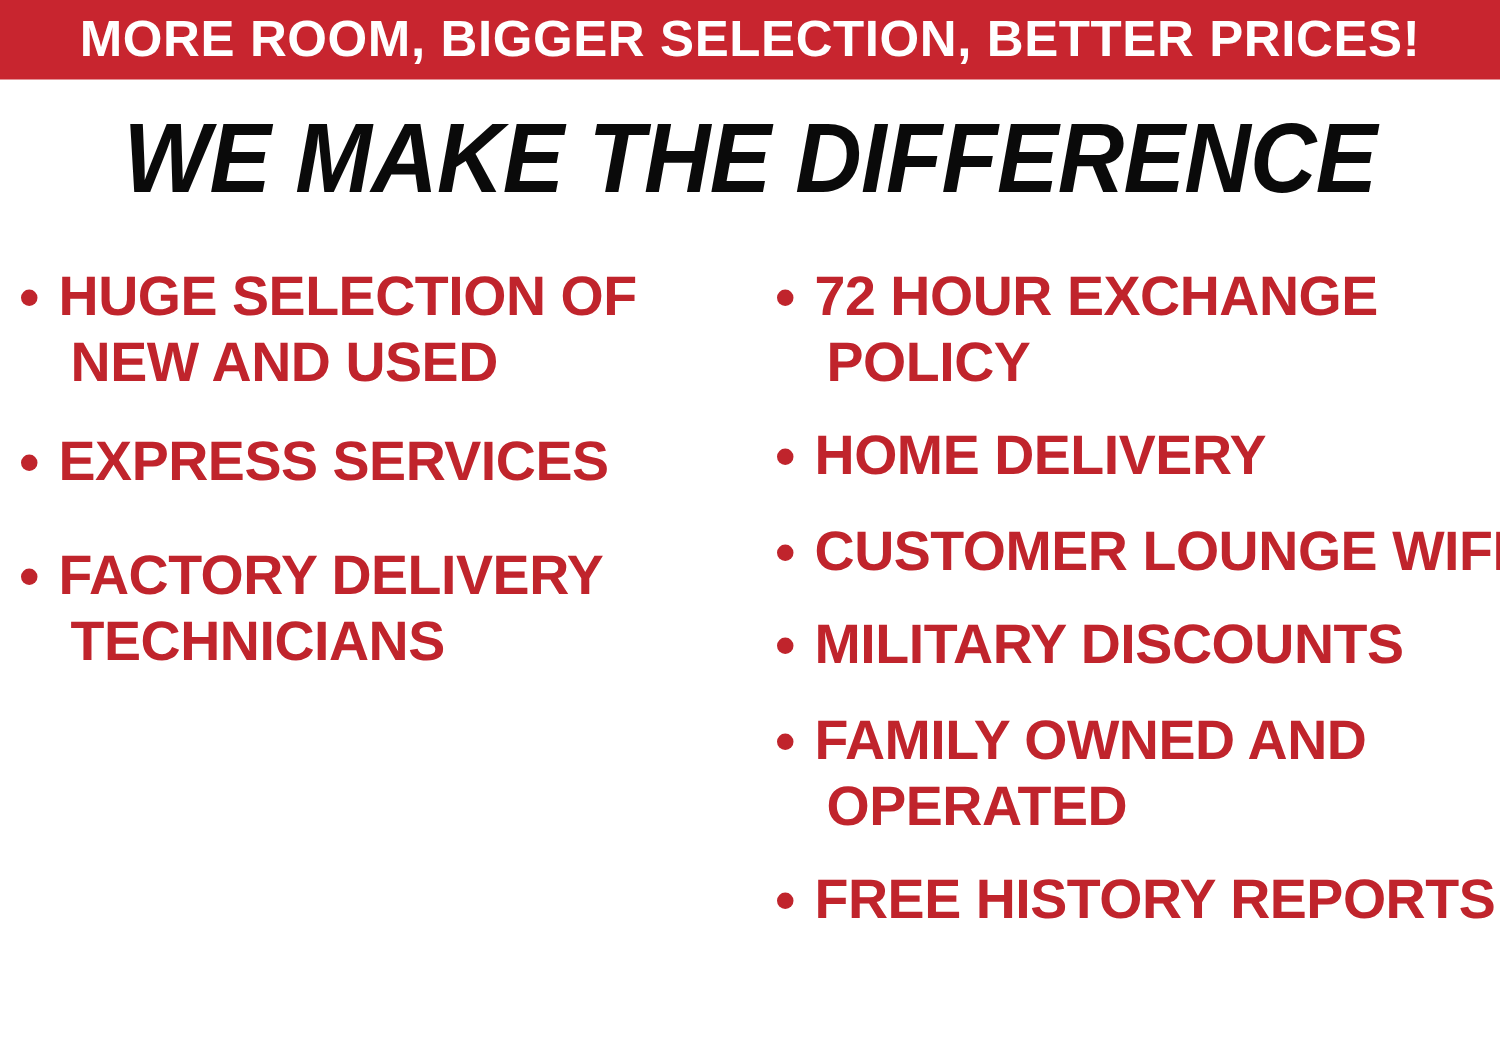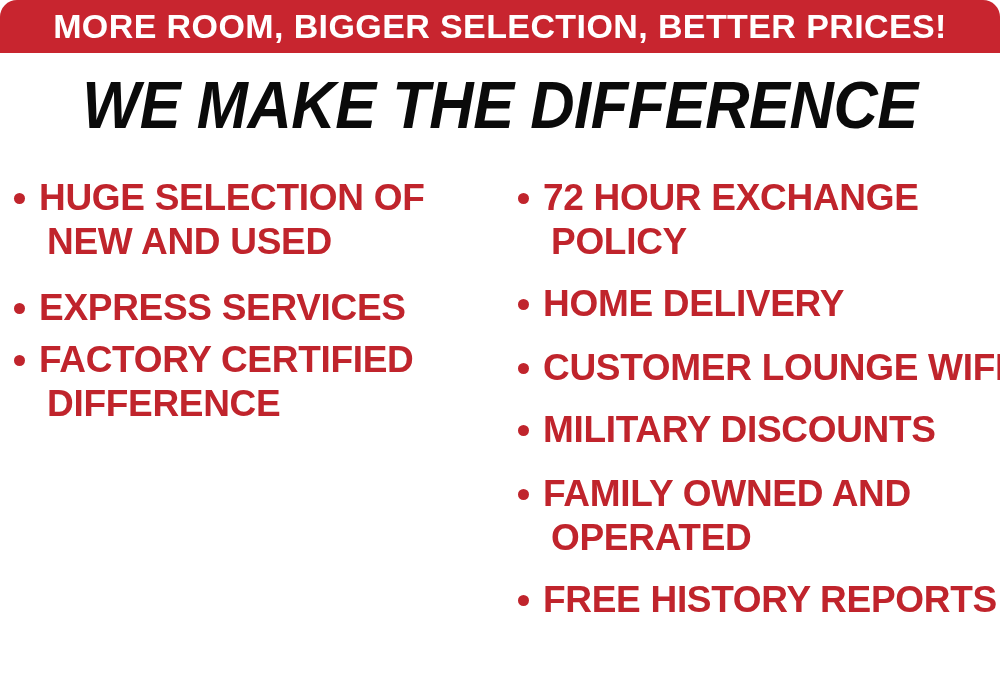--- a/index.html
+++ b/index.html
@@ -9,21 +9,20 @@
   }
   body {
     font-family: "Liberation Sans", sans-serif;
   }
   #ad {
     position: relative;
     width: 1000px;
     height: 694px;
     background: #ffffff;
     overflow: hidden;
-    border-radius: 17px;
   }
 
   
   .banner {
     position: absolute;
     left: 0;
     top: 0;
     width: 1000px;
     height: 53px;
     background: #c8252f;
@@ -105,21 +104,21 @@
   }
   .col-right .bullet-text {
     white-space: nowrap;
   }
   .col-right .bullet-item .bullet-text {
     white-space: normal;
   }
 
   
   .col-left  .bullet-item:nth-child(1) { margin-bottom: 22px; }
-  .col-left  .bullet-item:nth-child(2) { margin-bottom: 8px; }
+  .col-left  .bullet-item:nth-child(2) { margin-bottom: 32px; }
   .col-left  .bullet-item:nth-child(3) { margin-bottom: 22px; }
   .col-left  .bullet-item:nth-child(4) { margin-bottom: 22px; }
 
   .col-right .bullet-item:nth-child(1) { margin-bottom: 18px; }
   .col-right .bullet-item:nth-child(2) { margin-bottom: 20px; }
   .col-right .bullet-item:nth-child(3) { margin-bottom: 18px; }
   .col-right .bullet-item:nth-child(4) { margin-bottom: 20px; }
   .col-right .bullet-item:nth-child(5) { margin-bottom: 18px; }
 </style>
 </head>
@@ -139,21 +138,21 @@
       <div class="bullet-item">
         <span class="dot"></span>
         <span class="bullet-text">HUGE SELECTION OF NEW AND USED</span>
       </div>
       <div class="bullet-item">
         <span class="dot"></span>
         <span class="bullet-text">EXPRESS SERVICES</span>
       </div>
       <div class="bullet-item">
         <span class="dot"></span>
-        <span class="bullet-text">FACTORY CERTIFIED DIFFERENCE</span>
+        <span class="bullet-text">FACTORY DELIVERY TECHNICIANS</span>
       </div>
     </div>
 
     <div class="col col-right">
       <div class="bullet-item">
         <span class="dot"></span>
         <span class="bullet-text">72 HOUR EXCHANGE POLICY</span>
       </div>
       <div class="bullet-item">
         <span class="dot"></span>

